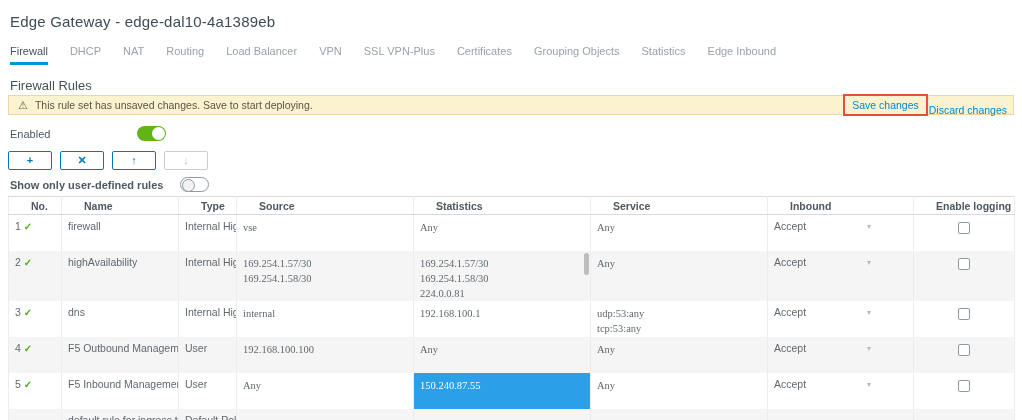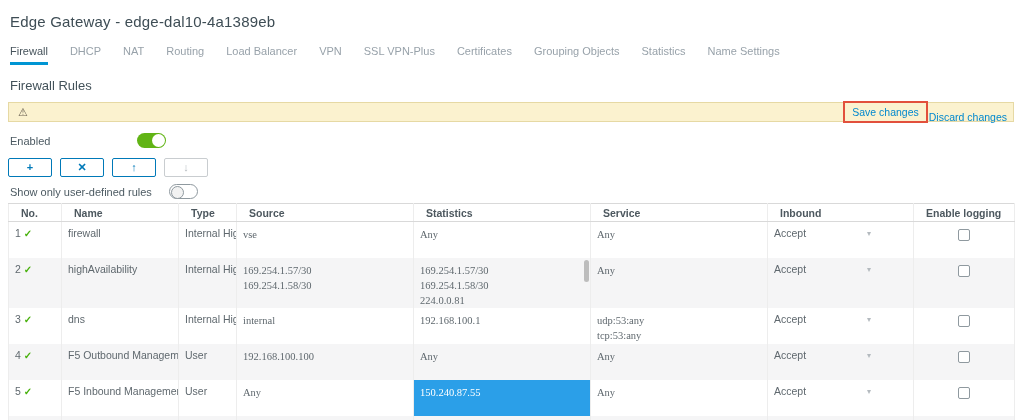--- a/index.html
+++ b/index.html
@@ -18,21 +18,21 @@
 
   .tabbar {
     display:flex; gap:22px; margin:15px 0 0 10px;
     font-size:11px; color:#98a2aa; align-items:flex-end;
   }
   .tab { padding-bottom:5px; cursor:pointer; white-space:nowrap; border-bottom:3px solid transparent; }
   .tab.active { color:#47545c; border-bottom:3px solid #0095d3; }
 
   .section-title {
     font-size:13px; font-weight:400; color:#43525a;
-    margin:13px 0 9px 10px;
+    margin:13px 0 2px 10px;
   }
 
   .banner {
     margin:0 8px; width:1006px; height:20px;
     background:#fbf2cf; border:1px solid #e6d9a4;
     display:flex; align-items:center; padding:0 6px 0 9px;
     font-size:10.5px; color:#5d5443; position:relative;
   }
   .warn-icon { margin-right:7px; font-size:11px; color:#6b6353; line-height:1; }
   .banner-actions { margin-left:auto; display:flex; align-items:flex-end; }
@@ -59,30 +59,30 @@
   }
 
   .toolbar { display:flex; gap:8px; margin:10px 0 0 8px; }
   .tbtn {
     width:44px; height:19px; border:1px solid #0079b8; border-radius:2px;
     background:#ffffff; color:#0079b8; font-size:11px; font-weight:bold;
     display:flex; align-items:center; justify-content:center; line-height:1; cursor:pointer;
   }
   .tbtn.disabled { border-color:#c9cdd0; color:#b6bcc0; cursor:default; }
 
-  .filter-row { display:flex; align-items:center; gap:17px; margin:7px 0 0 10px; font-size:11px; color:#4c5a62; }
+  .filter-row { display:flex; align-items:center; gap:17px; margin:7px 0 0 10px; font-size:11px; color:#4c5a62;font-weight:bold; }
 
   table.rules {
     margin:4px 8px 0; width:1006px; border-collapse:collapse; table-layout:fixed;
     font-size:10.5px;
   }
   table.rules thead th {
     height:18px; text-align:left; font-weight:bold; color:#4d585f;
     border-top:1px solid #d9d9d9; border-bottom:1px solid #d9d9d9;
-    border-right:1px solid #ededed; padding:0 12px; background:#ffffff;
+    border-right:1px solid #ededed; padding:0 22px; background:#ffffff;
     font-size:10.5px; white-space:nowrap; overflow:hidden;
   }
   table.rules thead th:first-child { border-left:1px solid #ededed; }
   table.rules thead th.center { }
   table.rules tbody td {
     height:36px; vertical-align:top; padding:5px 6px 0;
     border-right:1px solid #ededed; color:#5f686e; position:relative;
     overflow:hidden; background:#ffffff; white-space:nowrap;
   }
   table.rules tbody td:first-child { border-left:1px solid #ededed; }
@@ -114,27 +114,28 @@
       <span class="tab active">Firewall</span>
       <span class="tab">DHCP</span>
       <span class="tab">NAT</span>
       <span class="tab">Routing</span>
       <span class="tab">Load Balancer</span>
       <span class="tab">VPN</span>
       <span class="tab">SSL VPN-Plus</span>
       <span class="tab">Certificates</span>
       <span class="tab">Grouping Objects</span>
       <span class="tab">Statistics</span>
-      <span class="tab">Name Settings</span>
+      <span class="tab">Edge Inbound</span>
     </div>
 
   <div class="section-title">Firewall Rules</div>
 
   <div class="banner">
     <span class="warn-icon">⚠</span>
+    <span>This rule set has unsaved changes. Save to start deploying.</span>
     <span class="banner-actions">
       <span class="save-link">Save changes</span>
       <span class="discard-link">Discard changes</span>
     </span>
   </div>
 
   <div class="enabled-row">
     <span class="lbl">Enabled</span>
     <span class="toggle on"></span>
   </div>

